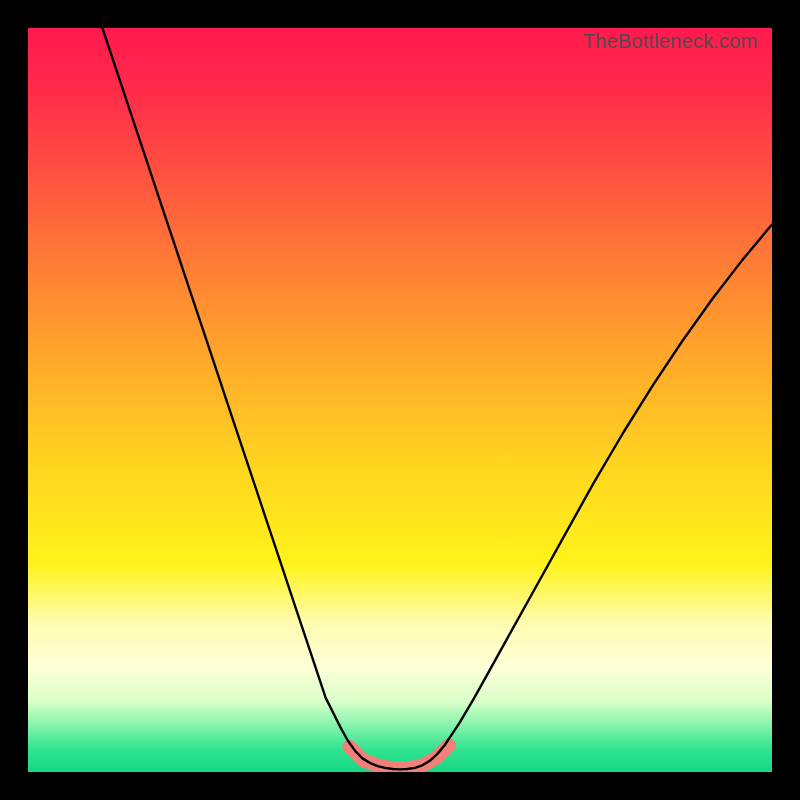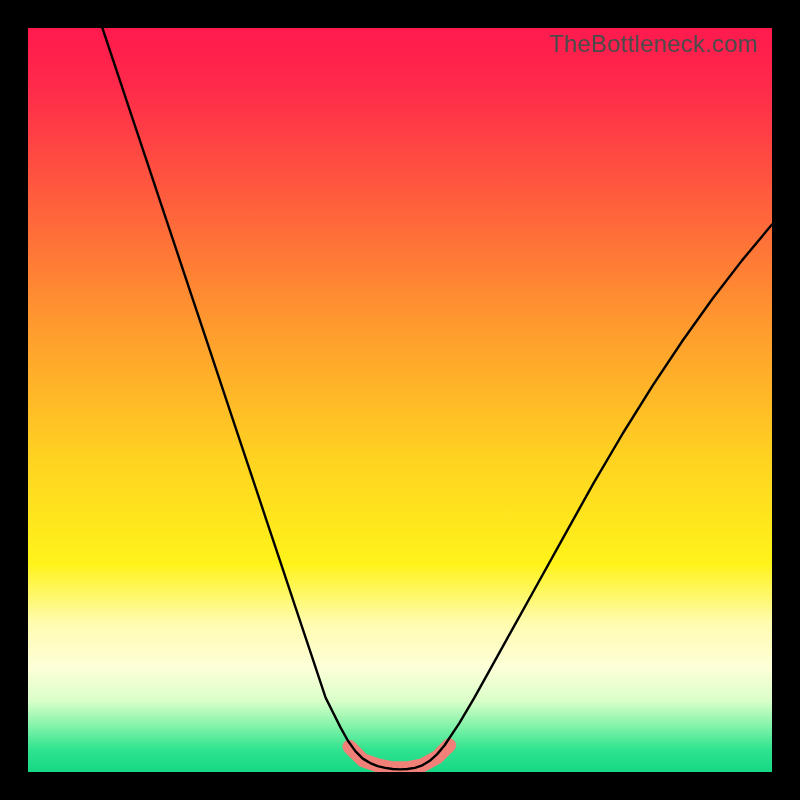--- a/index.html
+++ b/index.html
@@ -32,21 +32,21 @@
     left: 0;
     top: 0;
     width: 100%;
     height: 100%;
   }
   .watermark {
     position: absolute;
     top: 2px;
     right: 14px;
     color: #4b4b4b;
-    font-size: 24px;
+    font-size: 20px;
     font-weight: 500;
     letter-spacing: 0.2px;
   }
   svg.curve {
     position: absolute;
     left: 0;
     top: 0;
     width: 744px;
     height: 744px;
   }

